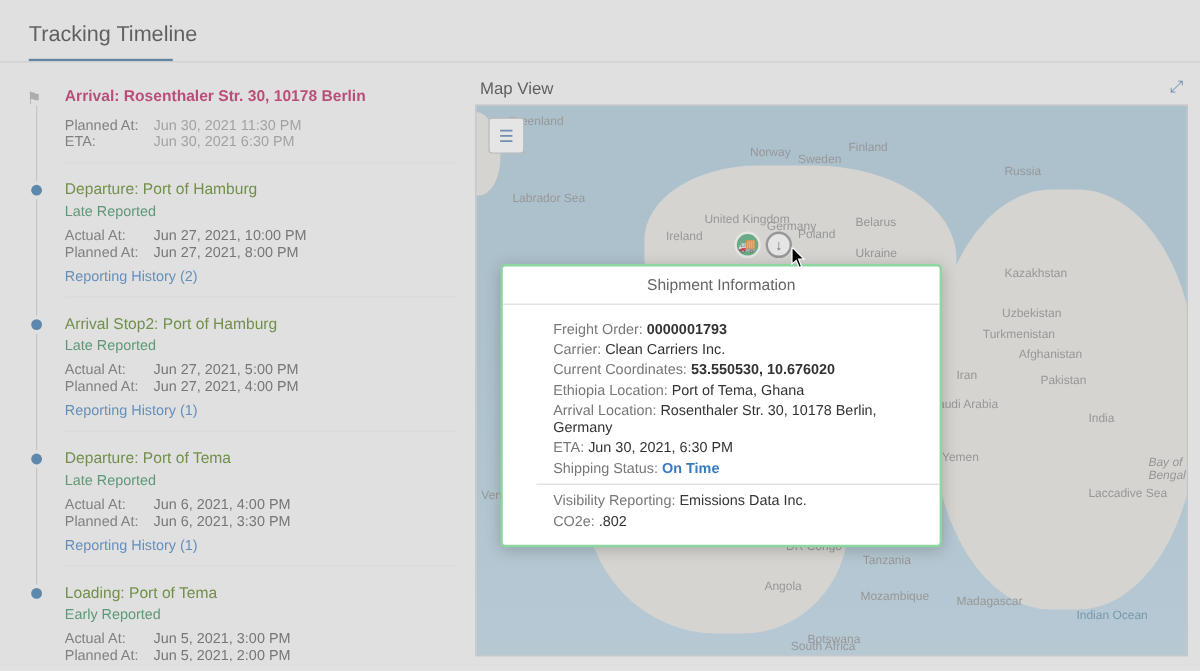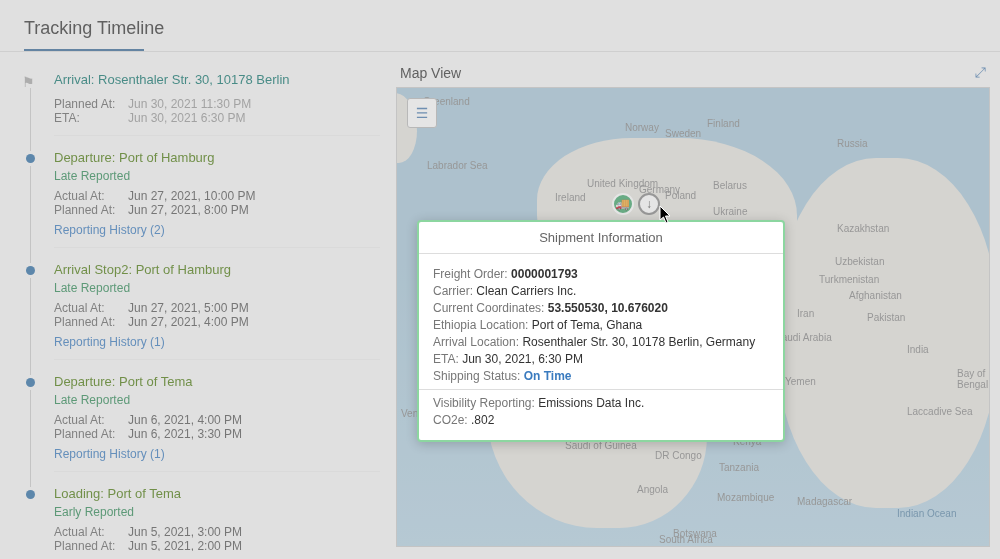--- a/index.html
+++ b/index.html
@@ -104,21 +104,21 @@
     font-size:12px;
     color:#555;
   }
   .popup-header {
     text-align:center;
     padding:8px;
     color:#666;
     border-bottom:1px solid #ddd;
     font-size:13px;
   }
-  .popup-body { padding:10px 14px; }
+  .popup-body { padding:10px 14px;margin-left:28px; }
   .popup-sep { height:1px; background:#ddd; margin:6px -14px; }
   .popup-row { margin:3px 0; }
   .popup-row .k { color:#777; }
   .popup-row .v { color:#333; }
   .popup-row .v.link { color:#3a7bbf; }
 
   
   .timeline { position:relative; padding-left:36px; }
   .timeline-event { position:relative; margin-bottom:14px; padding-bottom:10px; border-bottom:1px solid #eee; }
   .timeline-event:last-child { border-bottom:none; }
@@ -126,21 +126,21 @@
     position:absolute; left:-28px; top:4px;
     width:9px; height:9px; border-radius:50%;
     background:#2f6fa7;
   }
   .t-flag { position:absolute; left:-32px; top:2px; color:#aaa; font-size:14px; }
   .t-line {
     position:absolute; left:-24px; top:16px; bottom:-16px;
     width:1px; background:#ccc;
   }
   .t-title { font-size:13px; color:#4d7c0f; margin-bottom:4px; }
-  .t-title.muted { color:#0f766e; }
+  .t-title.muted { color:#be185d;font-weight:bold; }
   .t-status { font-size:12px; margin-bottom:6px; }
   .t-status.late { color:#2e8b57; }
   .t-status.early { color:#2e8b57; }
   .t-row { font-size:12px; color:#555; }
   .t-row .lbl { display:inline-block; width:74px; color:#666; }
   .t-link { color:#3a7bbf; font-size:12px; margin-top:6px; display:inline-block; }
   .muted-text { color:#999; }
 </style>
 </head>
 <body>
@@ -226,21 +226,21 @@
       <div class="map-label" style="top:96px; left:242px;">Germany</div>
       <div class="map-label" style="top:102px; left:268px;">Poland</div>
       <div class="map-label" style="top:92px; left:316px;">Belarus</div>
       <div class="map-label" style="top:118px; left:316px;">Ukraine</div>
       <div class="map-label" style="top:135px; left:440px;">Kazakhstan</div>
       <div class="map-label" style="top:168px; left:438px;">Uzbekistan</div>
       <div class="map-label" style="top:186px; left:422px;">Turkmenistan</div>
       <div class="map-label" style="top:202px; left:452px;">Afghanistan</div>
       <div class="map-label" style="top:224px; left:470px;">Pakistan</div>
       <div class="map-label" style="top:256px; left:510px;">India</div>
-      <div class="map-label" style="top:280px; left:560px;">Bay of Bengal</div>
+      <div class="map-label" style="top:292px; left:560px;font-style:italic;">Bay of Bengal</div>
       <div class="map-label" style="top:318px; left:510px;">Laccadive Sea</div>
       <div class="map-label" style="top:220px; left:400px;">Iran</div>
       <div class="map-label" style="top:218px; left:360px;">Iraq</div>
       <div class="map-label" style="top:184px; left:320px;">Turkey</div>
       <div class="map-label" style="top:244px; left:378px;">Saudi Arabia</div>
       <div class="map-label" style="top:288px; left:388px;">Yemen</div>
       <div class="map-label" style="top:224px; left:168px;">Algeria</div>
       <div class="map-label" style="top:236px; left:224px;">Libya</div>
       <div class="map-label" style="top:240px; left:284px;">Egypt</div>
       <div class="map-label" style="top:284px; left:292px;">Sudan</div>

